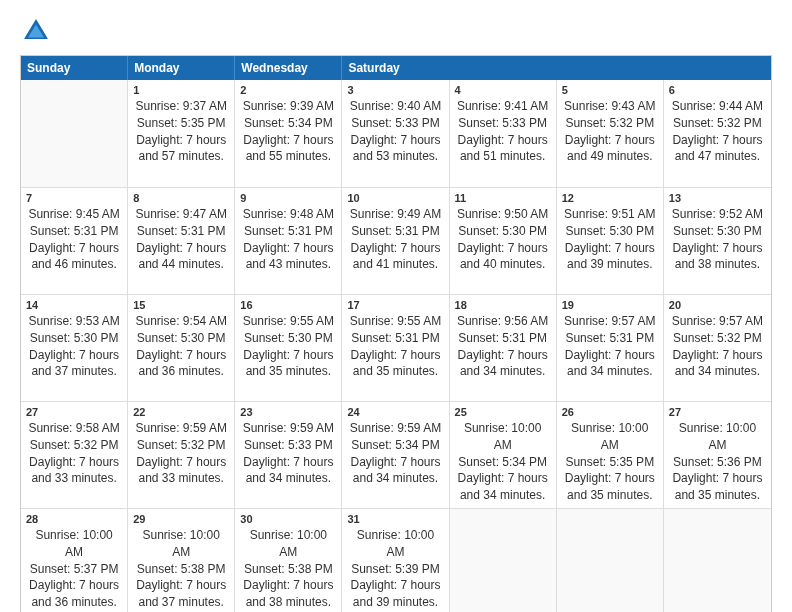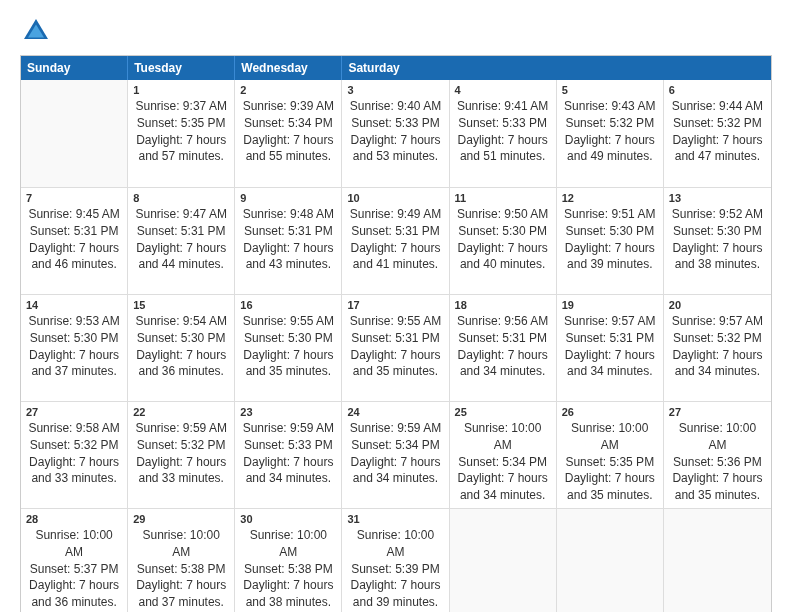--- a/index.html
+++ b/index.html
@@ -133,21 +133,21 @@
     </div>
     <div class="title-block">
       <div class="month-year"></div>
       <div class="location"></div>
     </div>
   </div>
 
   <div class="calendar">
     <div class="cal-header">
     <div class="cal-header-cell">Sunday</div>
-        <div class="cal-header-cell">Tuesday</div>
+        <div class="cal-header-cell">Monday</div>
         <div class="cal-header-cell">Wednesday</div>
         <div class="cal-header-cell">Saturday</div>
       </div>
     <div class="cal-body">
     <div class="cal-week">
           <div class="cal-cell empty"></div>
           <div class="cal-cell">
             <div class="day-num">1</div>
             <div class="day-info">Sunrise: 9:37 AM<br>Sunset: 5:35 PM<br>Daylight: 7 hours and 57 minutes.</div>
           </div>

